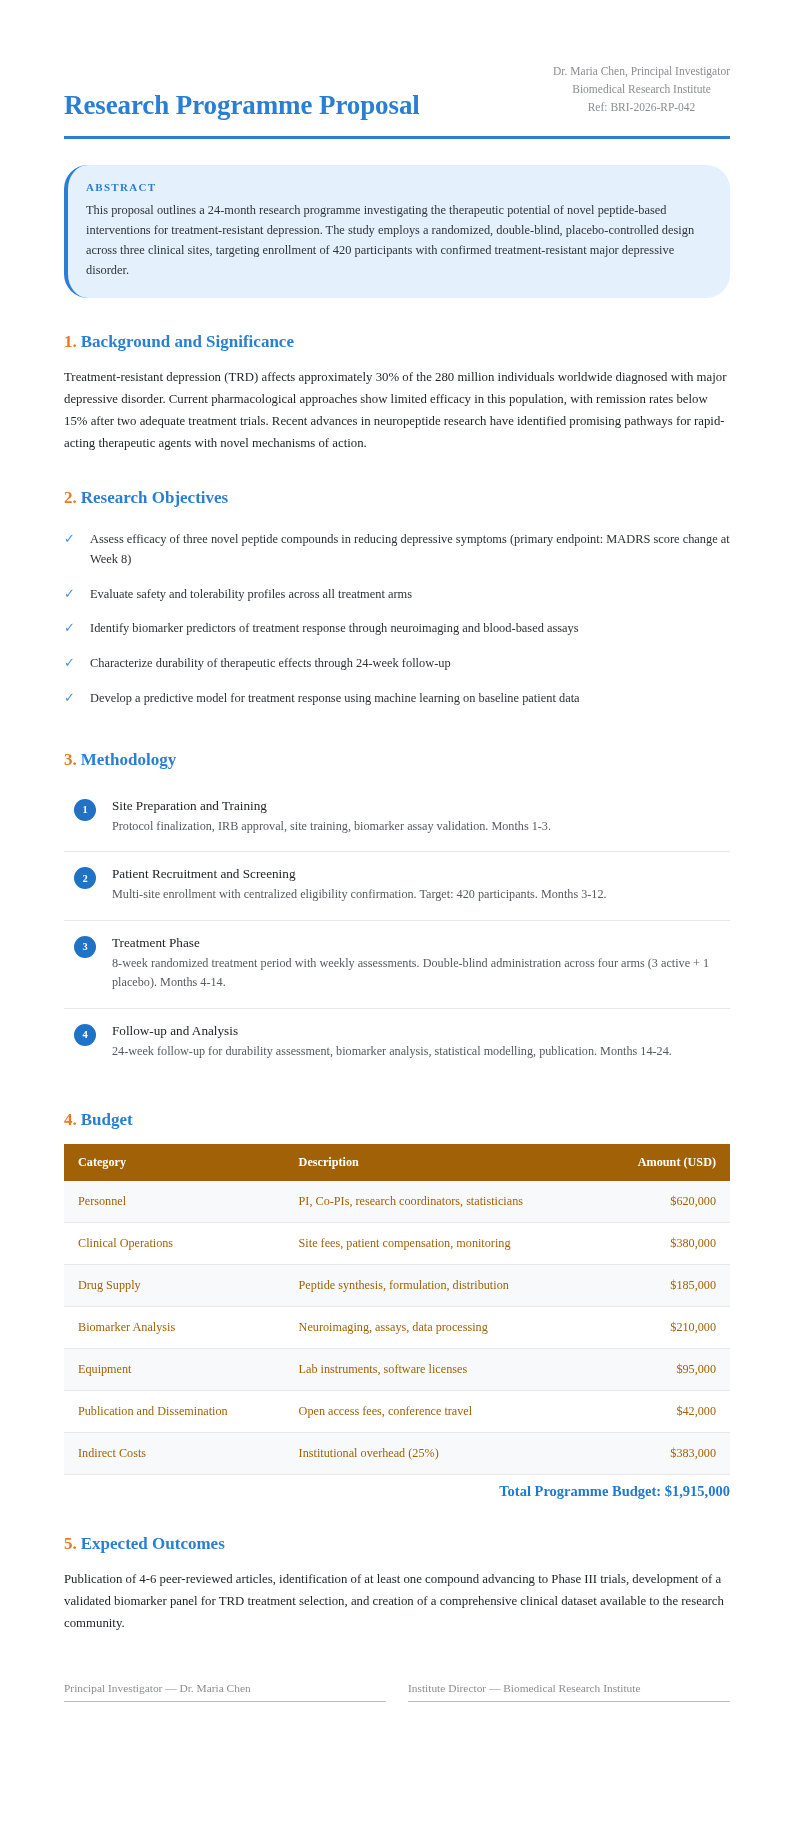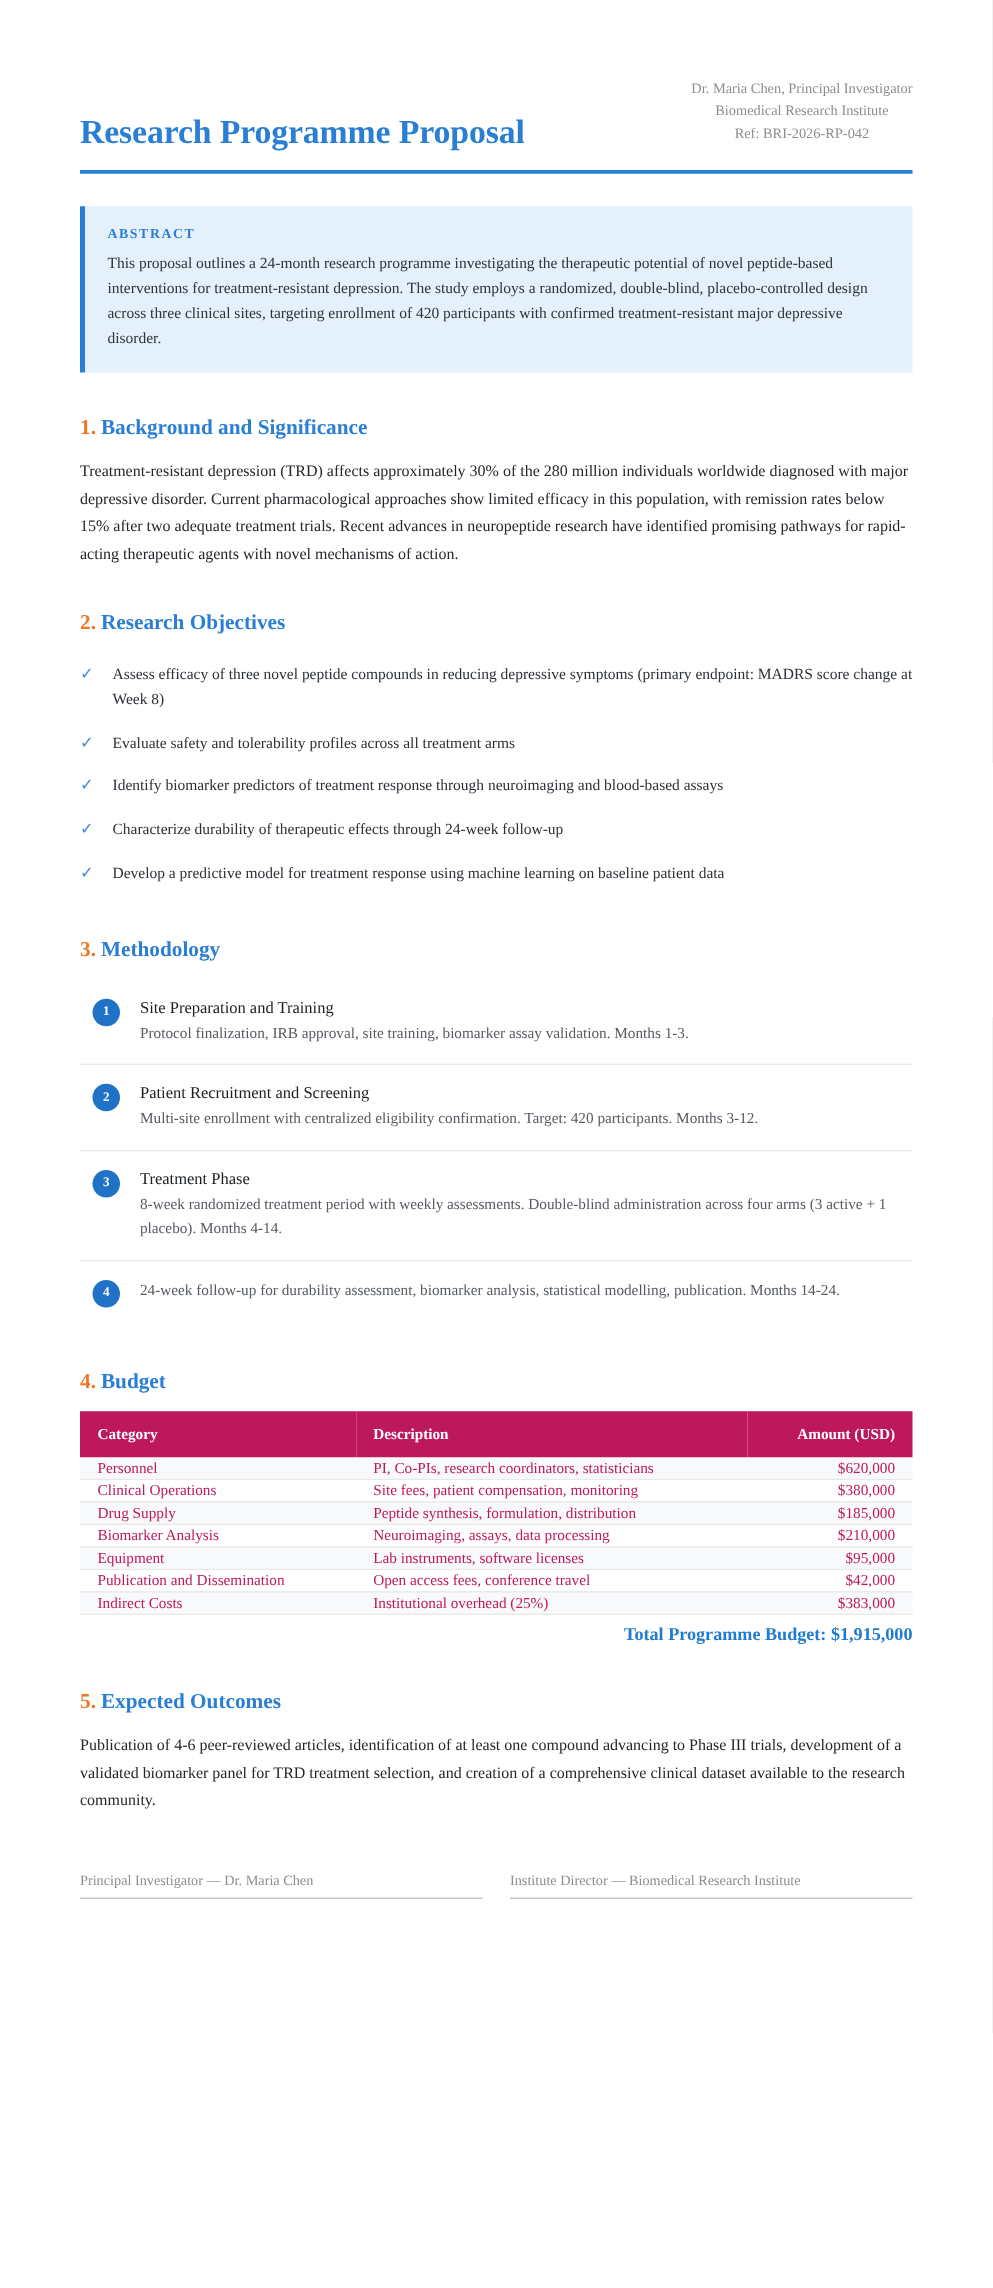--- a/index.html
+++ b/index.html
@@ -55,20 +55,21 @@
     width: 100%;
     margin-top: 2px;
   }
 
   
   .abstract {
     background: #e4f0fb;
     border-left: 4px solid #2a7fd4;
     padding: 16px 20px 18px 18px;
     margin-top: 26px;
+    border-radius: 24px;
   }
   .abstract-label {
     color: #2a7fd4;
     font-weight: bold;
     font-size: 11px;
     letter-spacing: 1.3px;
     margin-bottom: 7px;
   }
   .abstract-body {
     color: #2f3438;
@@ -171,31 +172,31 @@
   }
 
   
   table.budget {
     width: 100%;
     border-collapse: collapse;
     font-size: 12.2px;
     margin-top: 4px;
   }
   table.budget thead th {
-    background: #be185d;
+    background: #a16207;
     color: #ffffff;
     font-weight: bold;
     text-align: left;
     padding: 11px 14px;
     font-size: 12.2px;
   }
   table.budget thead th.amt { text-align: right; }
   table.budget tbody td {
-    padding: 1px 14px;
-    color: #be185d;
+    padding: 13px 14px;
+    color: #a16207;
     border-bottom: 1px solid #e8e8e9;
   }
   table.budget tbody tr:nth-child(odd) td { background: #f8f9fa; }
   table.budget tbody tr:nth-child(even) td { background: #ffffff; }
   table.budget tbody td.amt { text-align: right; }
   .total-line {
     text-align: right;
     color: #1f7ad0;
     font-weight: bold;
     font-size: 14.5px;
@@ -294,20 +295,21 @@
       <div class="step">
         <div class="step-badge">3</div>
         <div class="step-main">
           <div class="step-title">Treatment Phase</div>
           <div class="step-desc">8-week randomized treatment period with weekly assessments. Double-blind administration across four arms (3 active + 1 placebo). Months 4-14.</div>
         </div>
       </div>
       <div class="step">
         <div class="step-badge">4</div>
         <div class="step-main">
+          <div class="step-title">Follow-up and Analysis</div>
           <div class="step-desc">24-week follow-up for durability assessment, biomarker analysis, statistical modelling, publication. Months 14-24.</div>
         </div>
       </div>
     </div>
   </div>
 
 
   <div class="section">
     <div class="section-head">
       <span class="section-num">4.</span><span>Budget</span>

